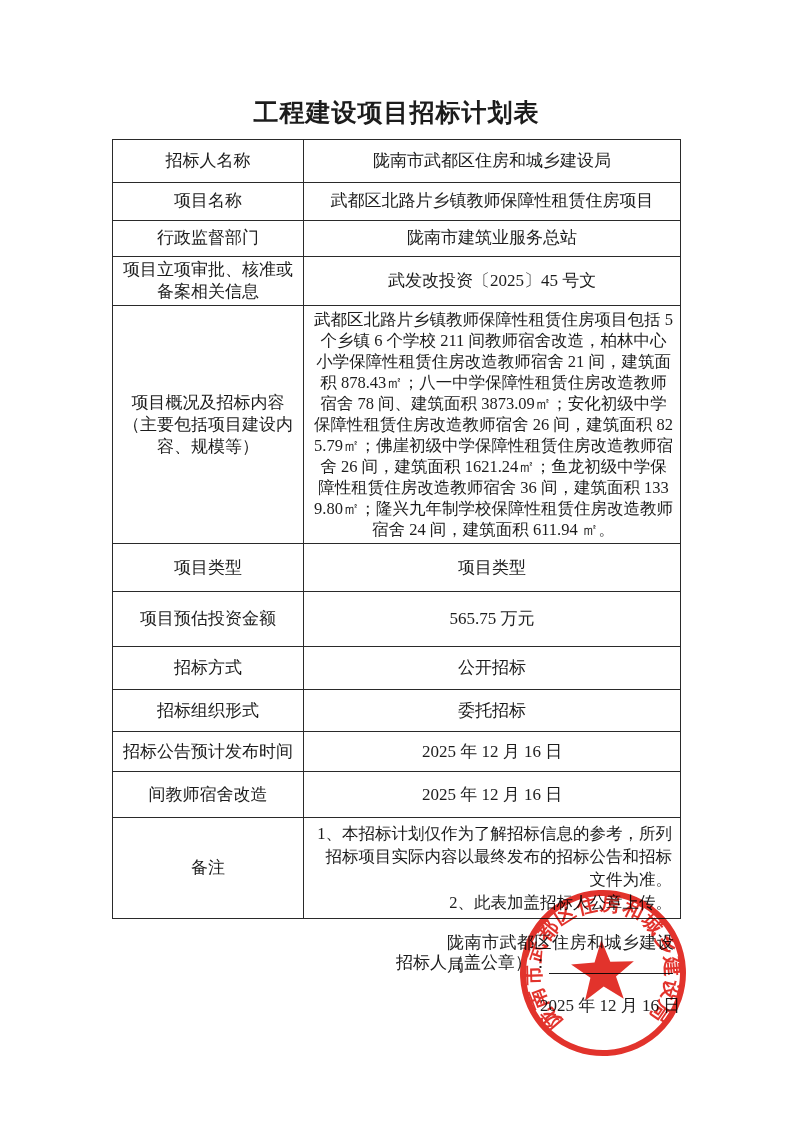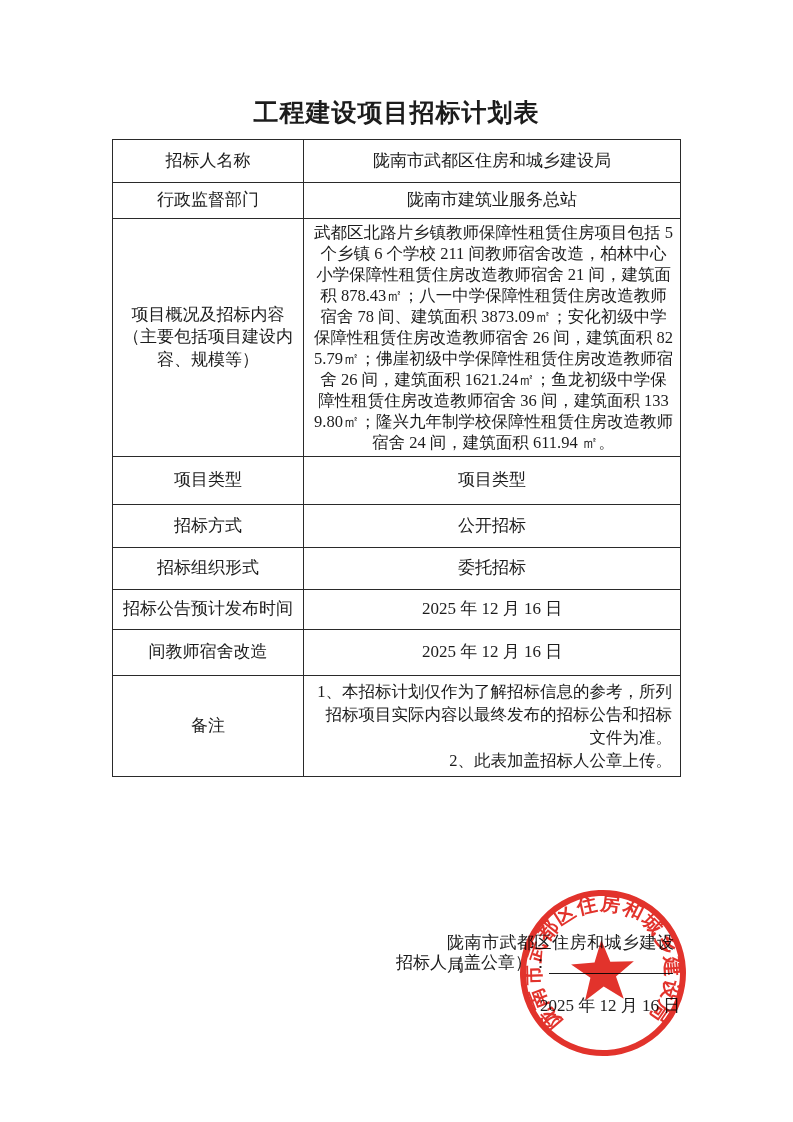--- a/index.html
+++ b/index.html
@@ -94,31 +94,43 @@
   <table class="tender-table">
     <colgroup>
         <col style="width:191px">
         <col style="width:377px">
       </colgroup>
     <tbody>
       <tr style="height:43px">
         <th>招标人名称</th>
         <td>陇南市武都区住房和城乡建设局</td>
       </tr>
+      <tr style="height:38px">
+        <th>项目名称</th>
+        <td>武都区北路片乡镇教师保障性租赁住房项目</td>
+      </tr>
       <tr style="height:36px">
         <th>行政监督部门</th>
         <td>陇南市建筑业服务总站</td>
+      </tr>
+      <tr style="height:46px">
+        <th>项目立项审批、核准或备案相关信息</th>
+        <td>武发改投资〔2025〕45 号文</td>
       </tr>
       <tr style="height:233px">
         <th>项目概况及招标内容（主要包括项目建设内容、规模等）</th>
         <td class="cell-long">武都区北路片乡镇教师保障性租赁住房项目包括 5 个乡镇 6 个学校 211 间教师宿舍改造，柏林中心小学保障性租赁住房改造教师宿舍 21 间，建筑面积 878.43㎡；八一中学保障性租赁住房改造教师宿舍 78 间、建筑面积 3873.09㎡；安化初级中学保障性租赁住房改造教师宿舍 26 间，建筑面积 825.79㎡；佛崖初级中学保障性租赁住房改造教师宿舍 26 间，建筑面积 1621.24㎡；鱼龙初级中学保障性租赁住房改造教师宿舍 36 间，建筑面积 1339.80㎡；隆兴九年制学校保障性租赁住房改造教师宿舍 24 间，建筑面积 611.94 ㎡。</td>
       </tr>
       <tr style="height:48px">
         <th>项目类型</th>
         <td>项目类型</td>
+      </tr>
+      <tr style="height:55px">
+        <th>项目预估投资金额</th>
+        <td>565.75 万元</td>
       </tr>
       <tr style="height:43px">
         <th>招标方式</th>
         <td>公开招标</td>
       </tr>
       <tr style="height:42px">
         <th>招标组织形式</th>
         <td>委托招标</td>
       </tr>
       <tr style="height:40px">

